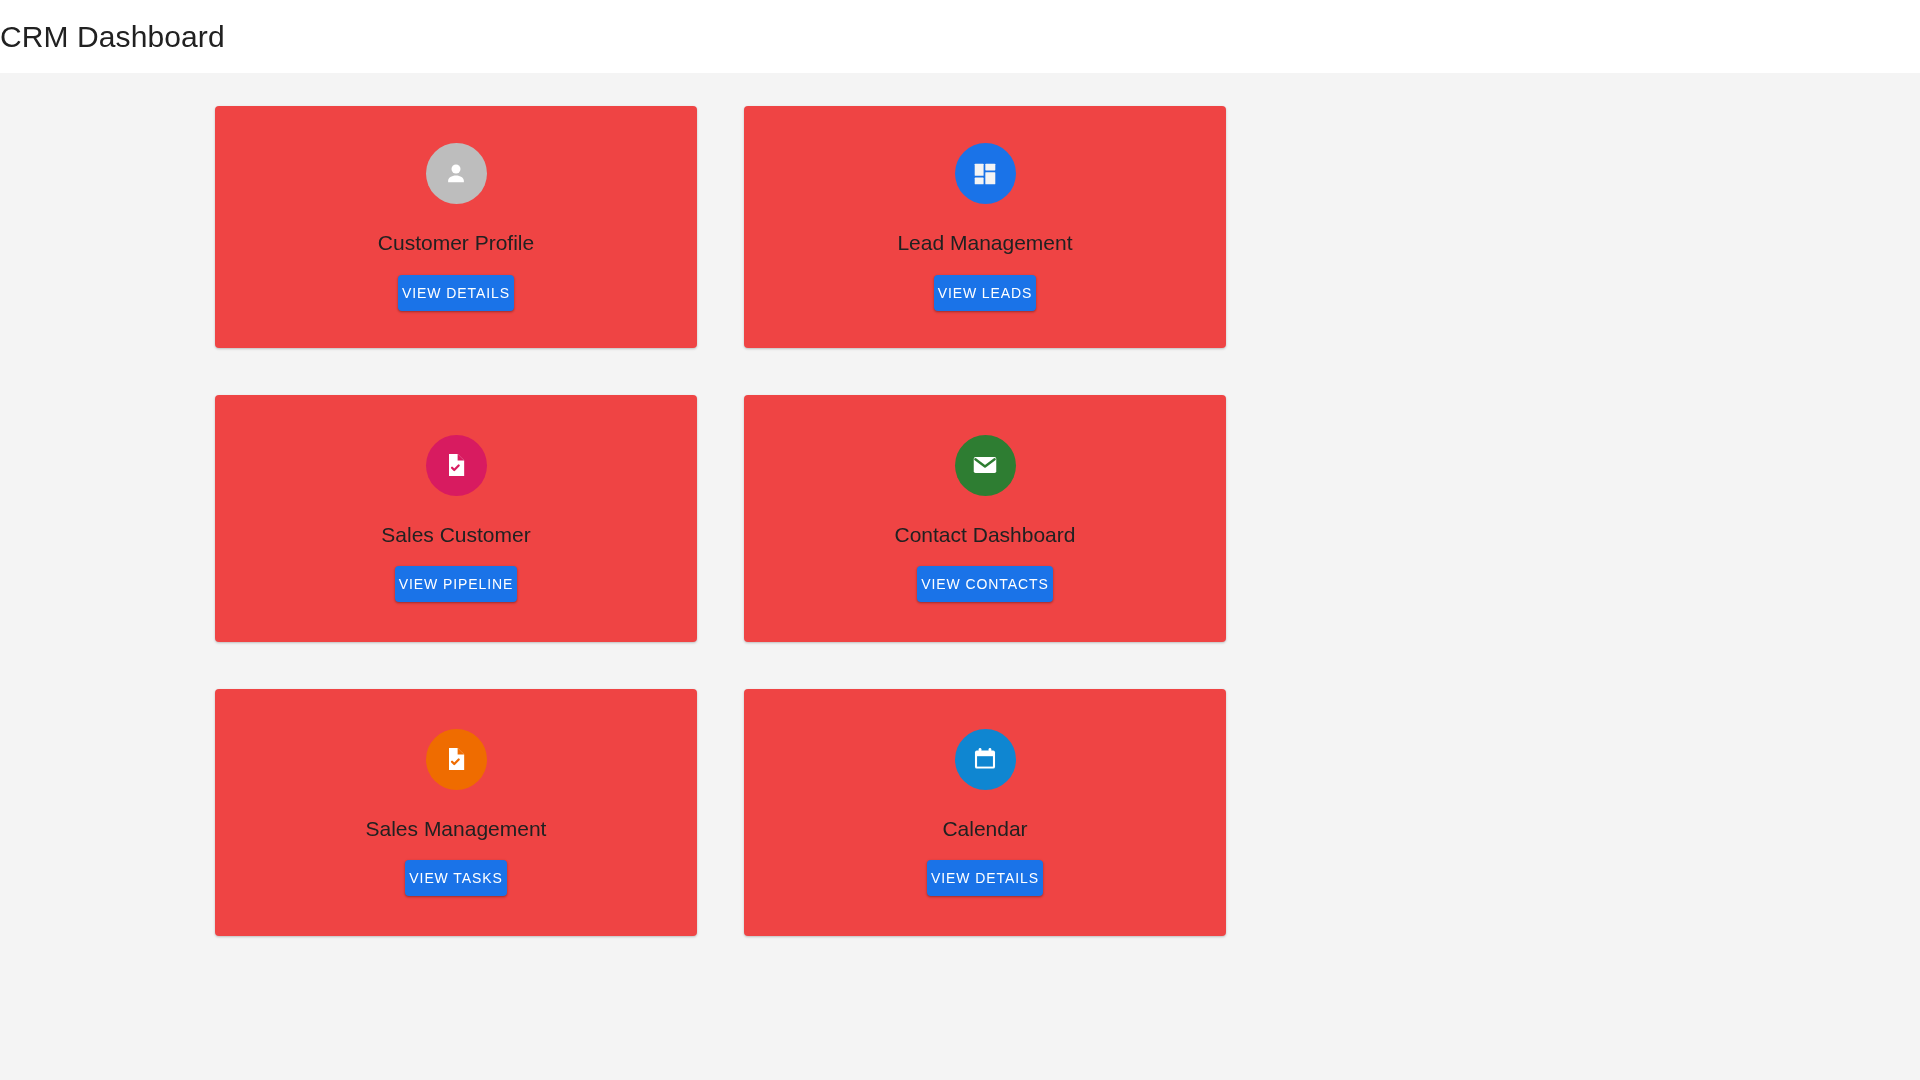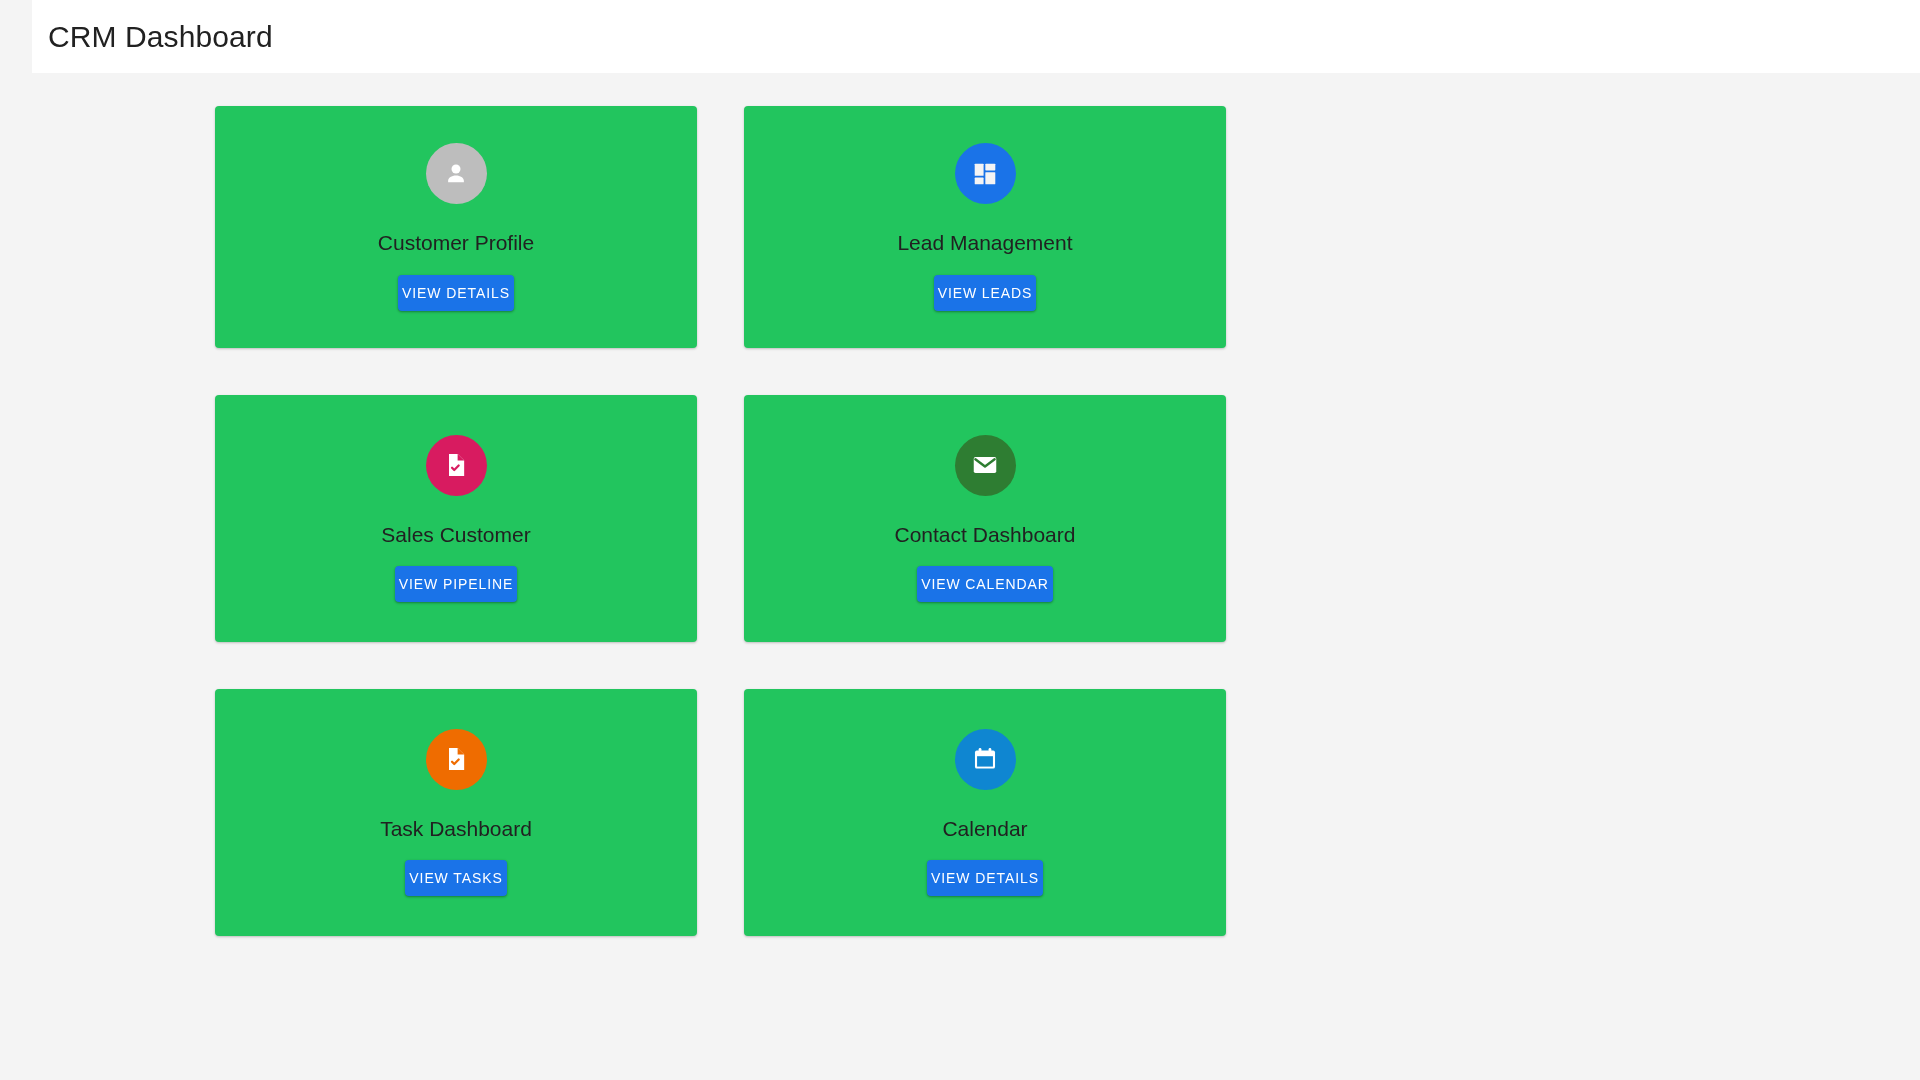--- a/index.html
+++ b/index.html
@@ -14,23 +14,21 @@
     font-family: "Liberation Sans", sans-serif;
     overflow: hidden;
   }
 
   
   .app-header {
     height: 73px;
     background: #ffffff;
     display: flex;
     align-items: center;
-    padding-left: 16px;
     box-sizing: border-box;
-    margin-left: 32px;
   }
   .app-title {
     font-size: 30px;
     font-weight: 400;
     color: #212121;
     letter-spacing: 0.1px;
     line-height: 1;
   }
 
   
@@ -42,21 +40,21 @@
   .card-grid {
     display: grid;
     grid-template-columns: 482px 482px;
     column-gap: 47px;
     row-gap: 47px;
     width: 1011px;
   }
 
   
   .card {
-    background: #22c55e;
+    background: #ef4444;
     border-radius: 4px;
     box-shadow: 0 1px 3px rgba(0,0,0,0.13), 0 1px 2px rgba(0,0,0,0.10);
     display: flex;
     flex-direction: column;
     align-items: center;
     justify-content: center;
     box-sizing: border-box;
   }
   .card-row-1 { height: 242px; }
   .card-row-2 { height: 247px; }
@@ -144,32 +142,32 @@
     </div>
 
     <div class="card card-row-2">
       <div class="card-icon" style="background:#2e7d32;">
         <svg width="30" height="30" viewBox="0 0 24 24" aria-hidden="true">
           <rect x="3" y="5.6" width="18" height="12.8" rx="1.4" fill="#ffffff"></rect>
           <path d="M4.3 7.4L12 13.2l7.7-5.8" fill="none" stroke="#2e7d32" stroke-width="1.9" stroke-linecap="round" stroke-linejoin="round"></path>
         </svg>
       </div>
       <div class="card-title">Contact Dashboard</div>
-      <button class="card-button" style="background:#1a73e8;">VIEW CALENDAR</button>
+      <button class="card-button" style="background:#1a73e8;">VIEW CONTACTS</button>
     </div>
 
     <div class="card card-row-3">
       <div class="card-icon" style="background:#ef6c00;">
         <svg width="28" height="28" viewBox="0 0 24 24" aria-hidden="true">
           <path d="M6 2.6h7.4L19 8.2v13.2H6z" fill="#ffffff"></path>
           <path d="M13.4 2.6L19 8.2h-5.6z" fill="#ef6c00"></path>
           <path d="M8.6 14.3l1.9 2 3.8-3.9" fill="none" stroke="#ef6c00" stroke-width="1.9" stroke-linecap="round" stroke-linejoin="round"></path>
         </svg>
       </div>
-      <div class="card-title">Task Dashboard</div>
+      <div class="card-title">Sales Management</div>
       <button class="card-button" style="background:#1a73e8;">VIEW TASKS</button>
     </div>
 
     <div class="card card-row-3">
       <div class="card-icon" style="background:#0f86d1;">
         <svg width="28" height="28" viewBox="0 0 24 24" aria-hidden="true">
           <rect x="3.4" y="4.8" width="17.2" height="15.4" rx="1.6" fill="#ffffff"></rect>
           <rect x="5.2" y="9.6" width="13.6" height="8.9" fill="#0f86d1"></rect>
           <rect x="6.6" y="2.6" width="2.3" height="4.2" rx="1.1" fill="#ffffff"></rect>
           <rect x="15.1" y="2.6" width="2.3" height="4.2" rx="1.1" fill="#ffffff"></rect>

